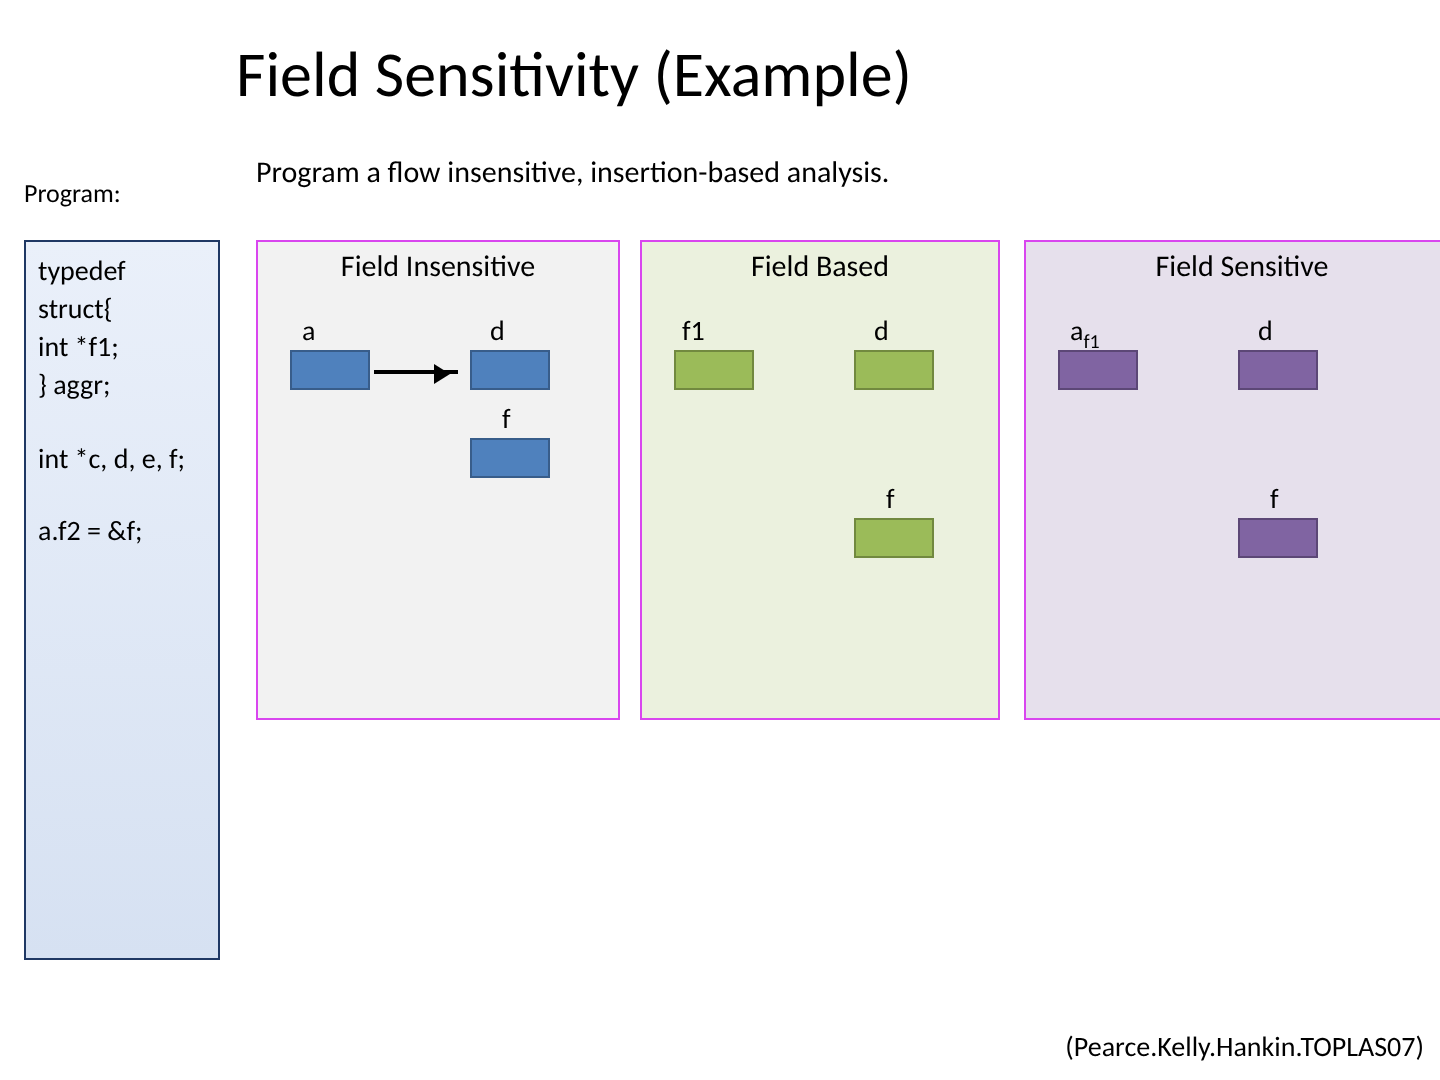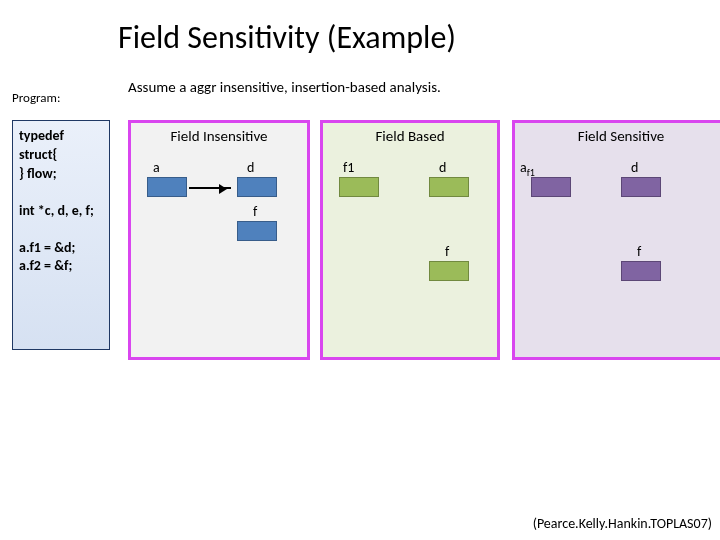--- a/index.html
+++ b/index.html
@@ -22,34 +22,33 @@
     font-size: 15px;
   }
   .program-label {
     position: absolute;
     left: 12px; top: 90px;
     font-size: 13px;
   }
   .code-box {
     position: absolute;
     left: 12px; top: 120px;
-    width: 98px; height: 230px;
+    width: 98px; height: 360px;
     border: 1.5px solid #1f3864;
     background: linear-gradient(to bottom, #eaf0fa, #d6e1f2);
     padding: 6px 6px;
     font-size: 14px;
     line-height: 1.35;
-    font-weight: bold;
   }
   .code-box .block { margin-bottom: 18px; }
   .panel {
     position: absolute;
     top: 120px;
     height: 240px;
-    border: 3px solid #d946ef;
+    border: 1px solid #d946ef;
   }
   .panel.p1 { left: 128px; width: 182px; background: #f2f2f2; }
   .panel.p2 { left: 320px; width: 180px; background: #ebf1de; }
   .panel.p3 { left: 512px; width: 218px; background: #e6e0ec; }
   .panel-title {
     text-align: center;
     font-size: 15px;
     padding-top: 4px;
   }
   .node {
@@ -82,34 +81,34 @@
     position: absolute;
     right: -1px; top: -5px;
     border: 5px solid transparent;
     border-left: 8px solid #000;
   }
 </style>
 </head>
 <body>
 
 <div class="title">Field Sensitivity (Example)</div>
-<div class="assume">Assume a aggr insensitive, insertion-based analysis.</div>
+<div class="assume">Program a flow insensitive, insertion-based analysis.</div>
 <div class="program-label">Program:</div>
 
 <div class="code-box">
   <div class="block">
     <div>typedef</div>
     <div>struct{</div>
-    <div>} flow;</div>
+    <div>int *f1;</div>
+    <div>} aggr;</div>
   </div>
   <div class="block">
     <div>int *c, d, e, f;</div>
   </div>
   <div class="block">
-    <div>a.f1 = &amp;d;</div>
     <div>a.f2 = &amp;f;</div>
   </div>
 </div>
 
 <div class="panel p1">
   <div class="panel-title">Field Insensitive</div>
   <div class="node-lbl" style="left:22px;top:36px">a</div>
   <div class="node blue" style="left:16px;top:54px"></div>
   <div class="node-lbl" style="left:116px;top:36px">d</div>
   <div class="node blue" style="left:106px;top:54px"></div>
@@ -123,21 +122,21 @@
   <div class="node-lbl" style="left:20px;top:36px">f1</div>
   <div class="node green" style="left:16px;top:54px"></div>
   <div class="node-lbl" style="left:116px;top:36px">d</div>
   <div class="node green" style="left:106px;top:54px"></div>
   <div class="node-lbl" style="left:122px;top:120px">f</div>
   <div class="node green" style="left:106px;top:138px"></div>
 </div>
 
 <div class="panel p3">
   <div class="panel-title">Field Sensitive</div>
-  <div class="node-lbl" style="left:5px;top:36px">
+  <div class="node-lbl" style="left:22px;top:36px">
     <span>a</span><span class="sub">f1</span>
   </div>
   <div class="node purple" style="left:16px;top:54px"></div>
   <div class="node-lbl" style="left:116px;top:36px">d</div>
   <div class="node purple" style="left:106px;top:54px"></div>
   <div class="node-lbl" style="left:122px;top:120px">f</div>
   <div class="node purple" style="left:106px;top:138px"></div>
 </div>
 
 <div class="citation">(Pearce.Kelly.Hankin.TOPLAS07)</div>

